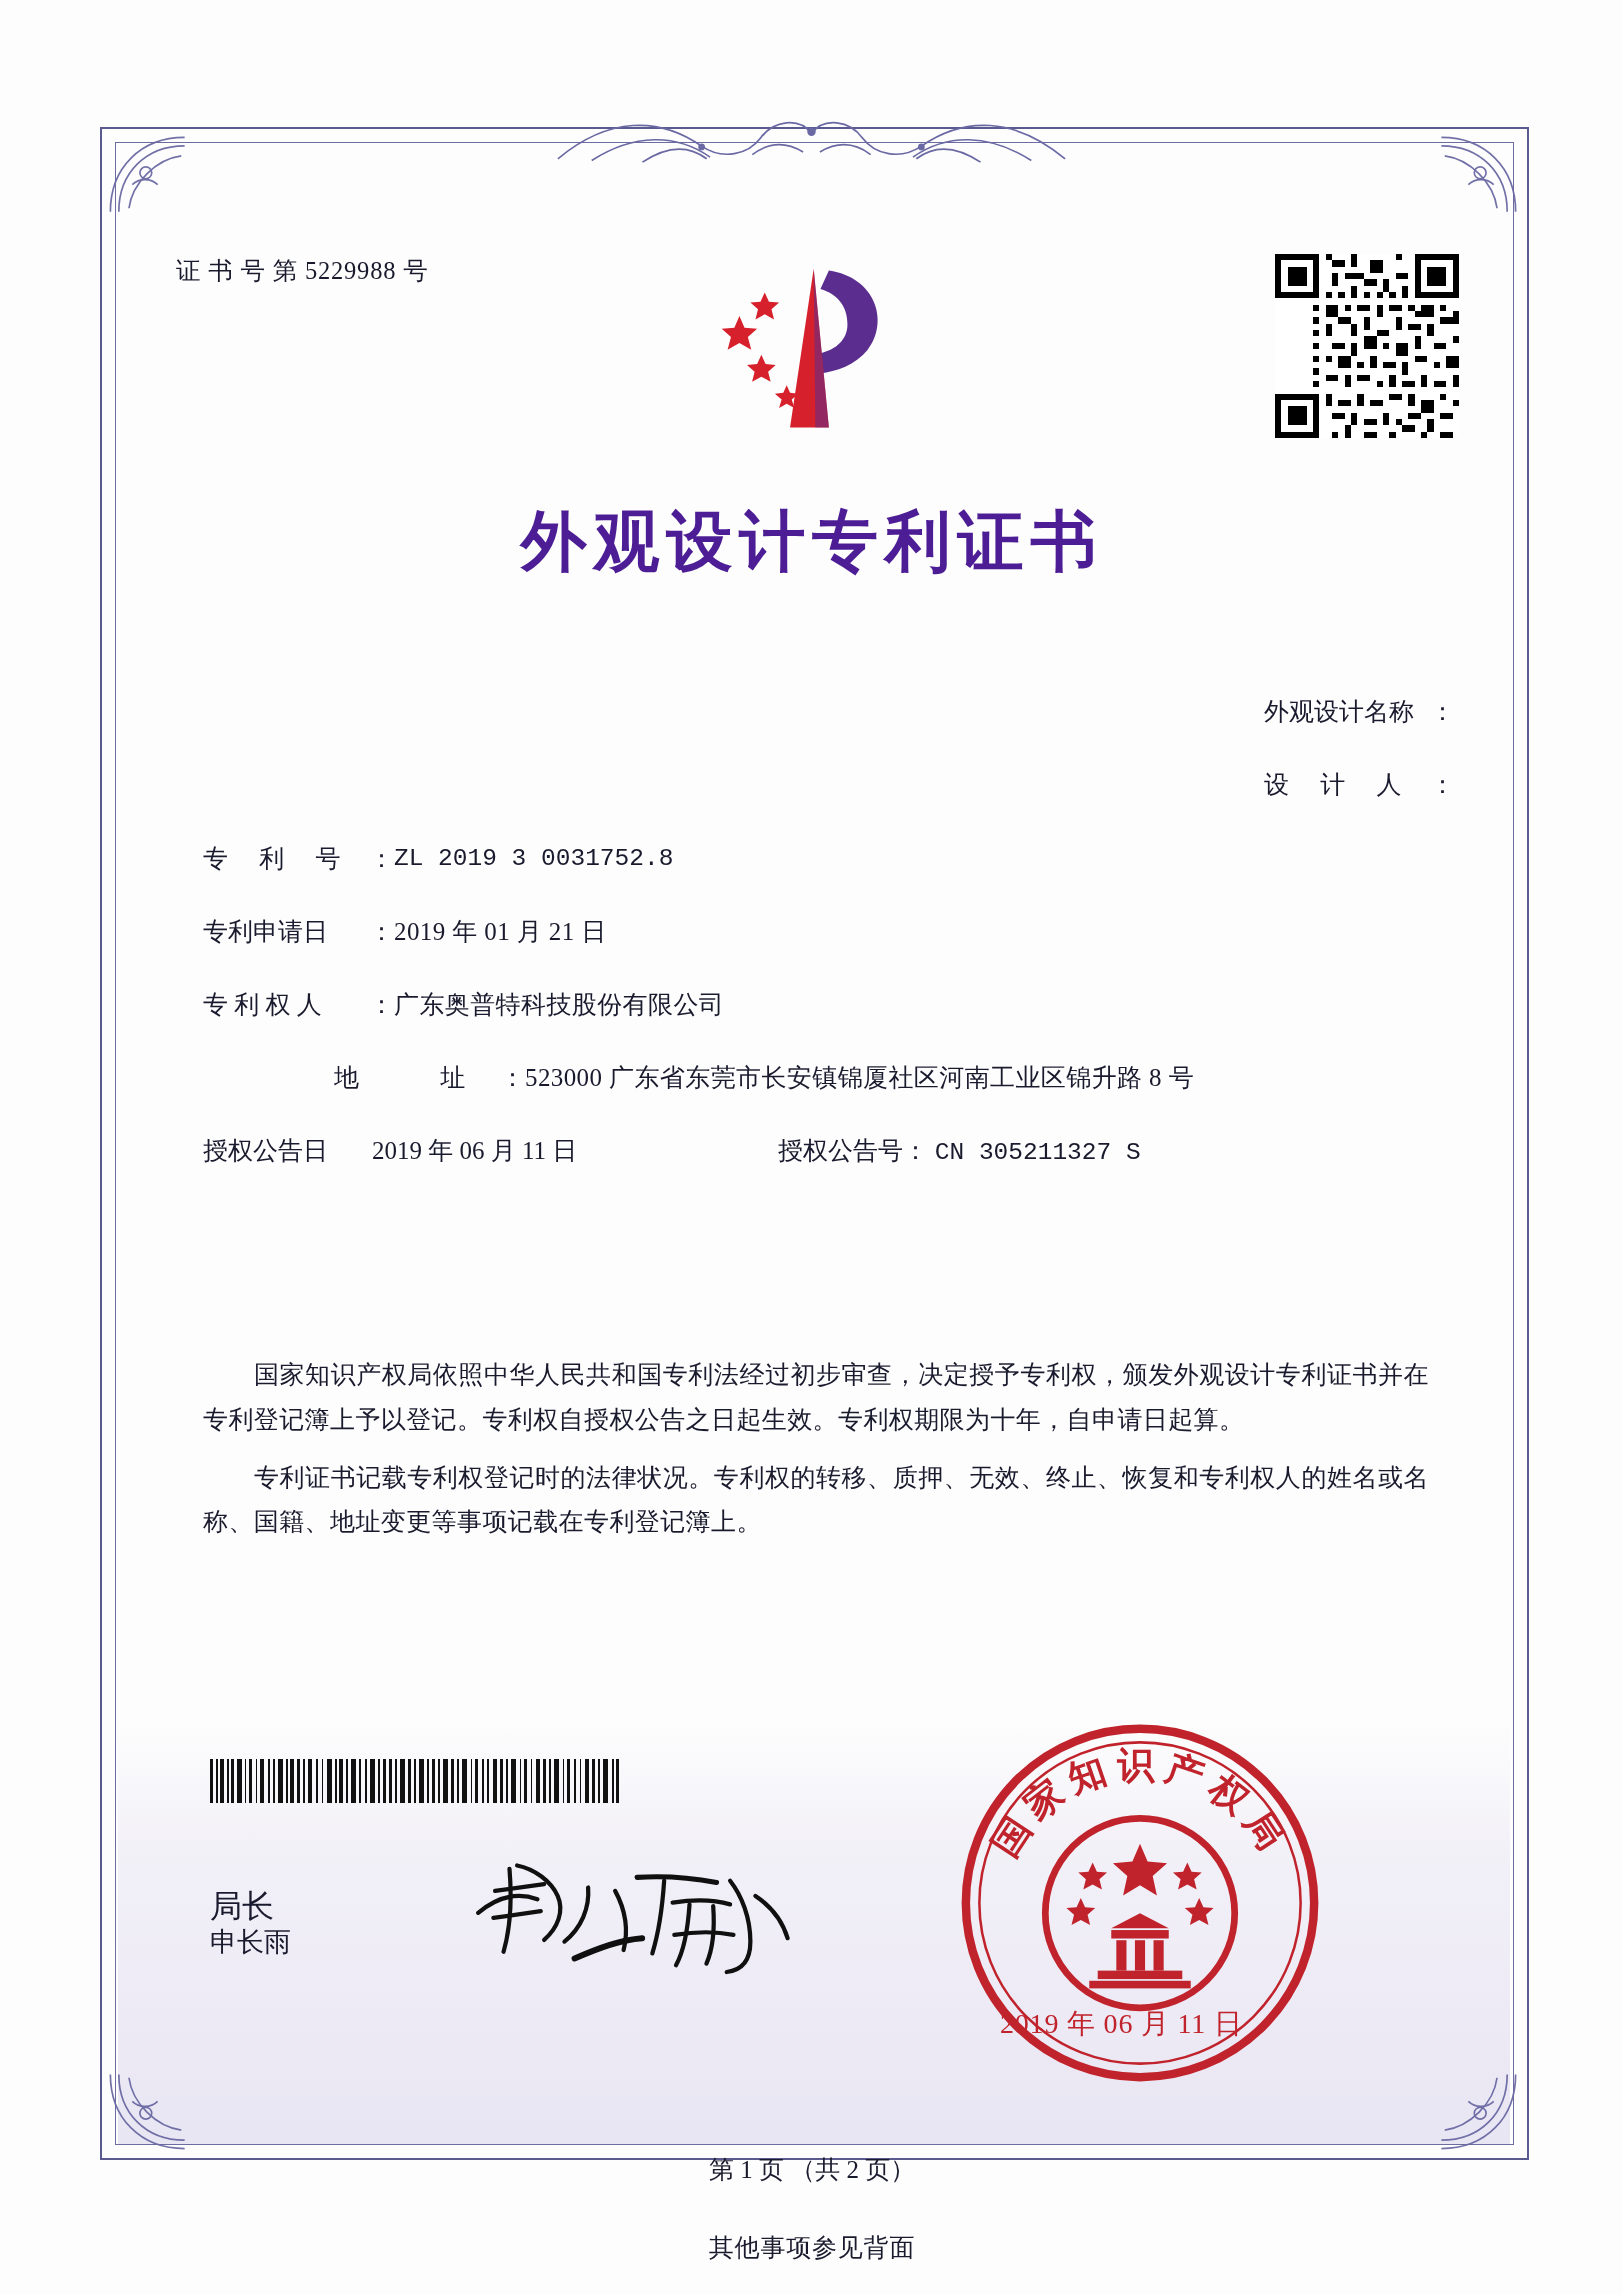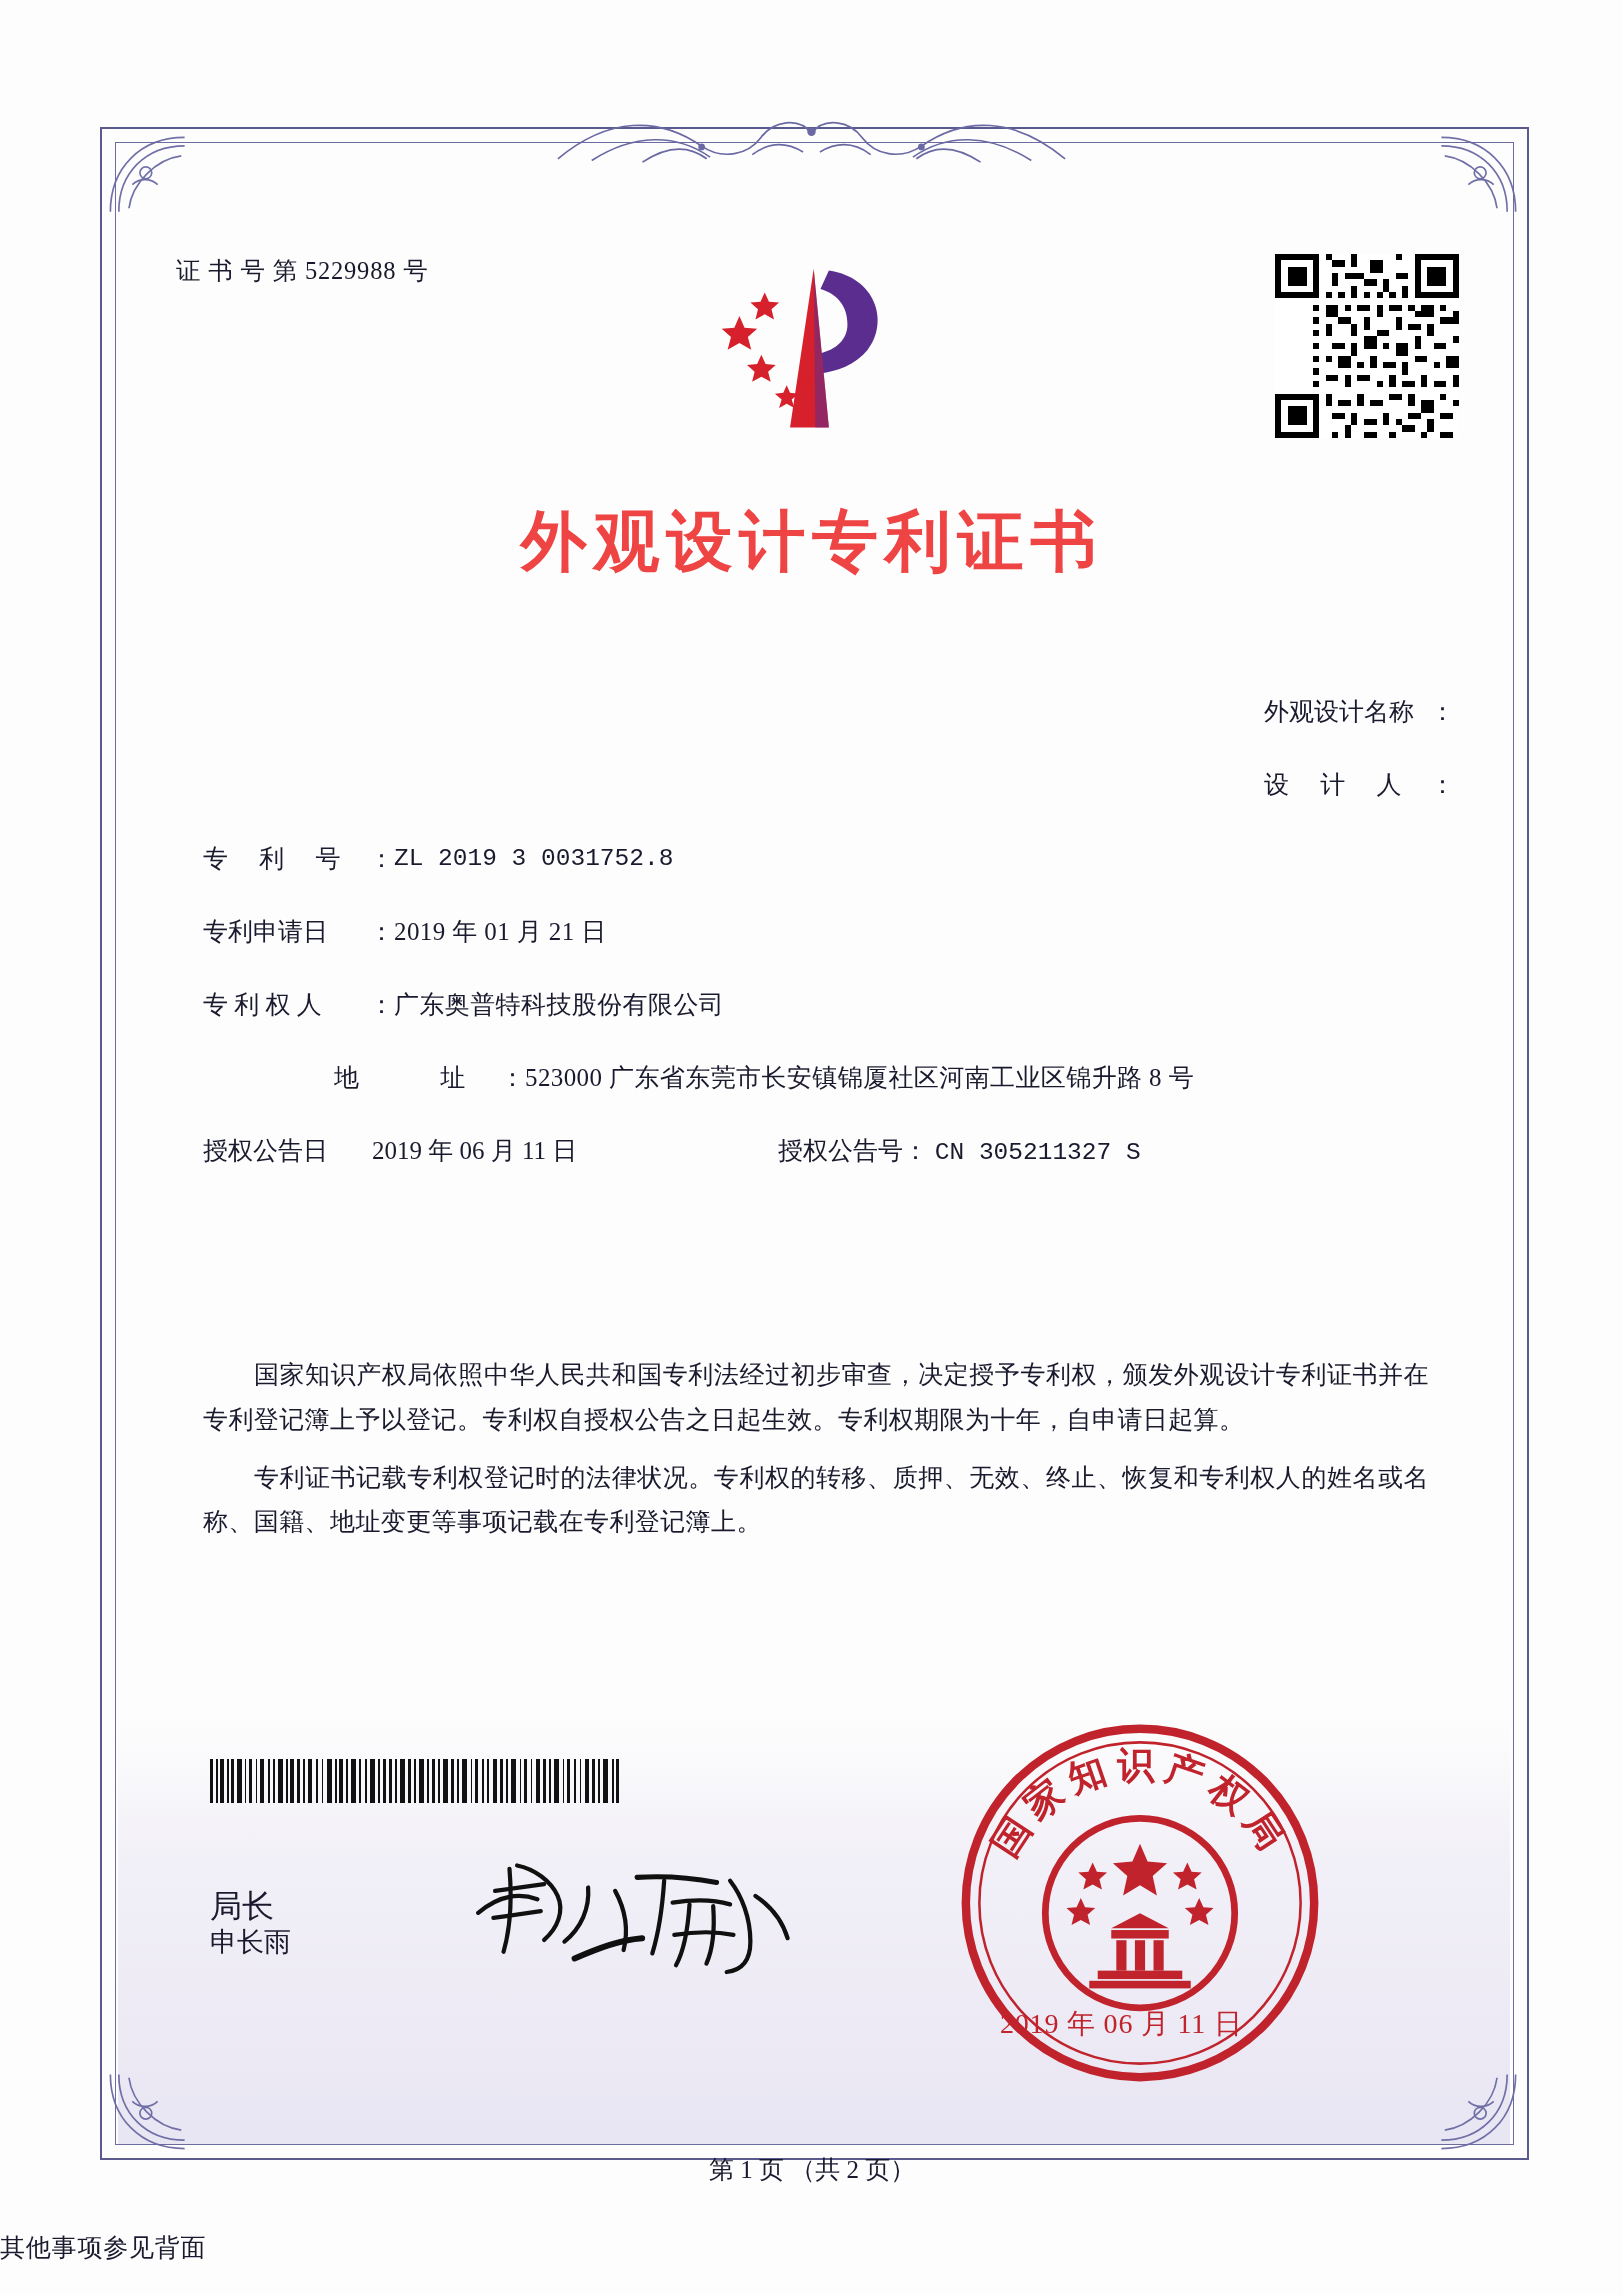--- a/index.html
+++ b/index.html
@@ -108,21 +108,21 @@
   .title {
     position: absolute;
     left: 0;
     top: 497px;
     width: 1624px;
     text-align: center;
     font-size: 66px;
     font-weight: bold;
     letter-spacing: 6.8px;
     font-family: "Liberation Serif", serif;
-    color: #ef4444;
+    color: #4c1d95;
   }
 
   
   .fields {
     position: absolute;
     left: 203px;
     top: 694px;
     width: 1252px;
   }
   .field-row {
@@ -241,21 +241,21 @@
     top: 2153px;
     width: 1624px;
     text-align: center;
     font-size: 25px;
   }
   .footnote {
     position: absolute;
     left: 0;
     top: 2231px;
     width: 1624px;
-    text-align: left;
+    text-align: center;
     font-size: 25px;
     letter-spacing: 0.8px;
   }
 </style>
 </head>
 <body>
 
 <div class="page">
 
   <div class="bg-tint"></div>

